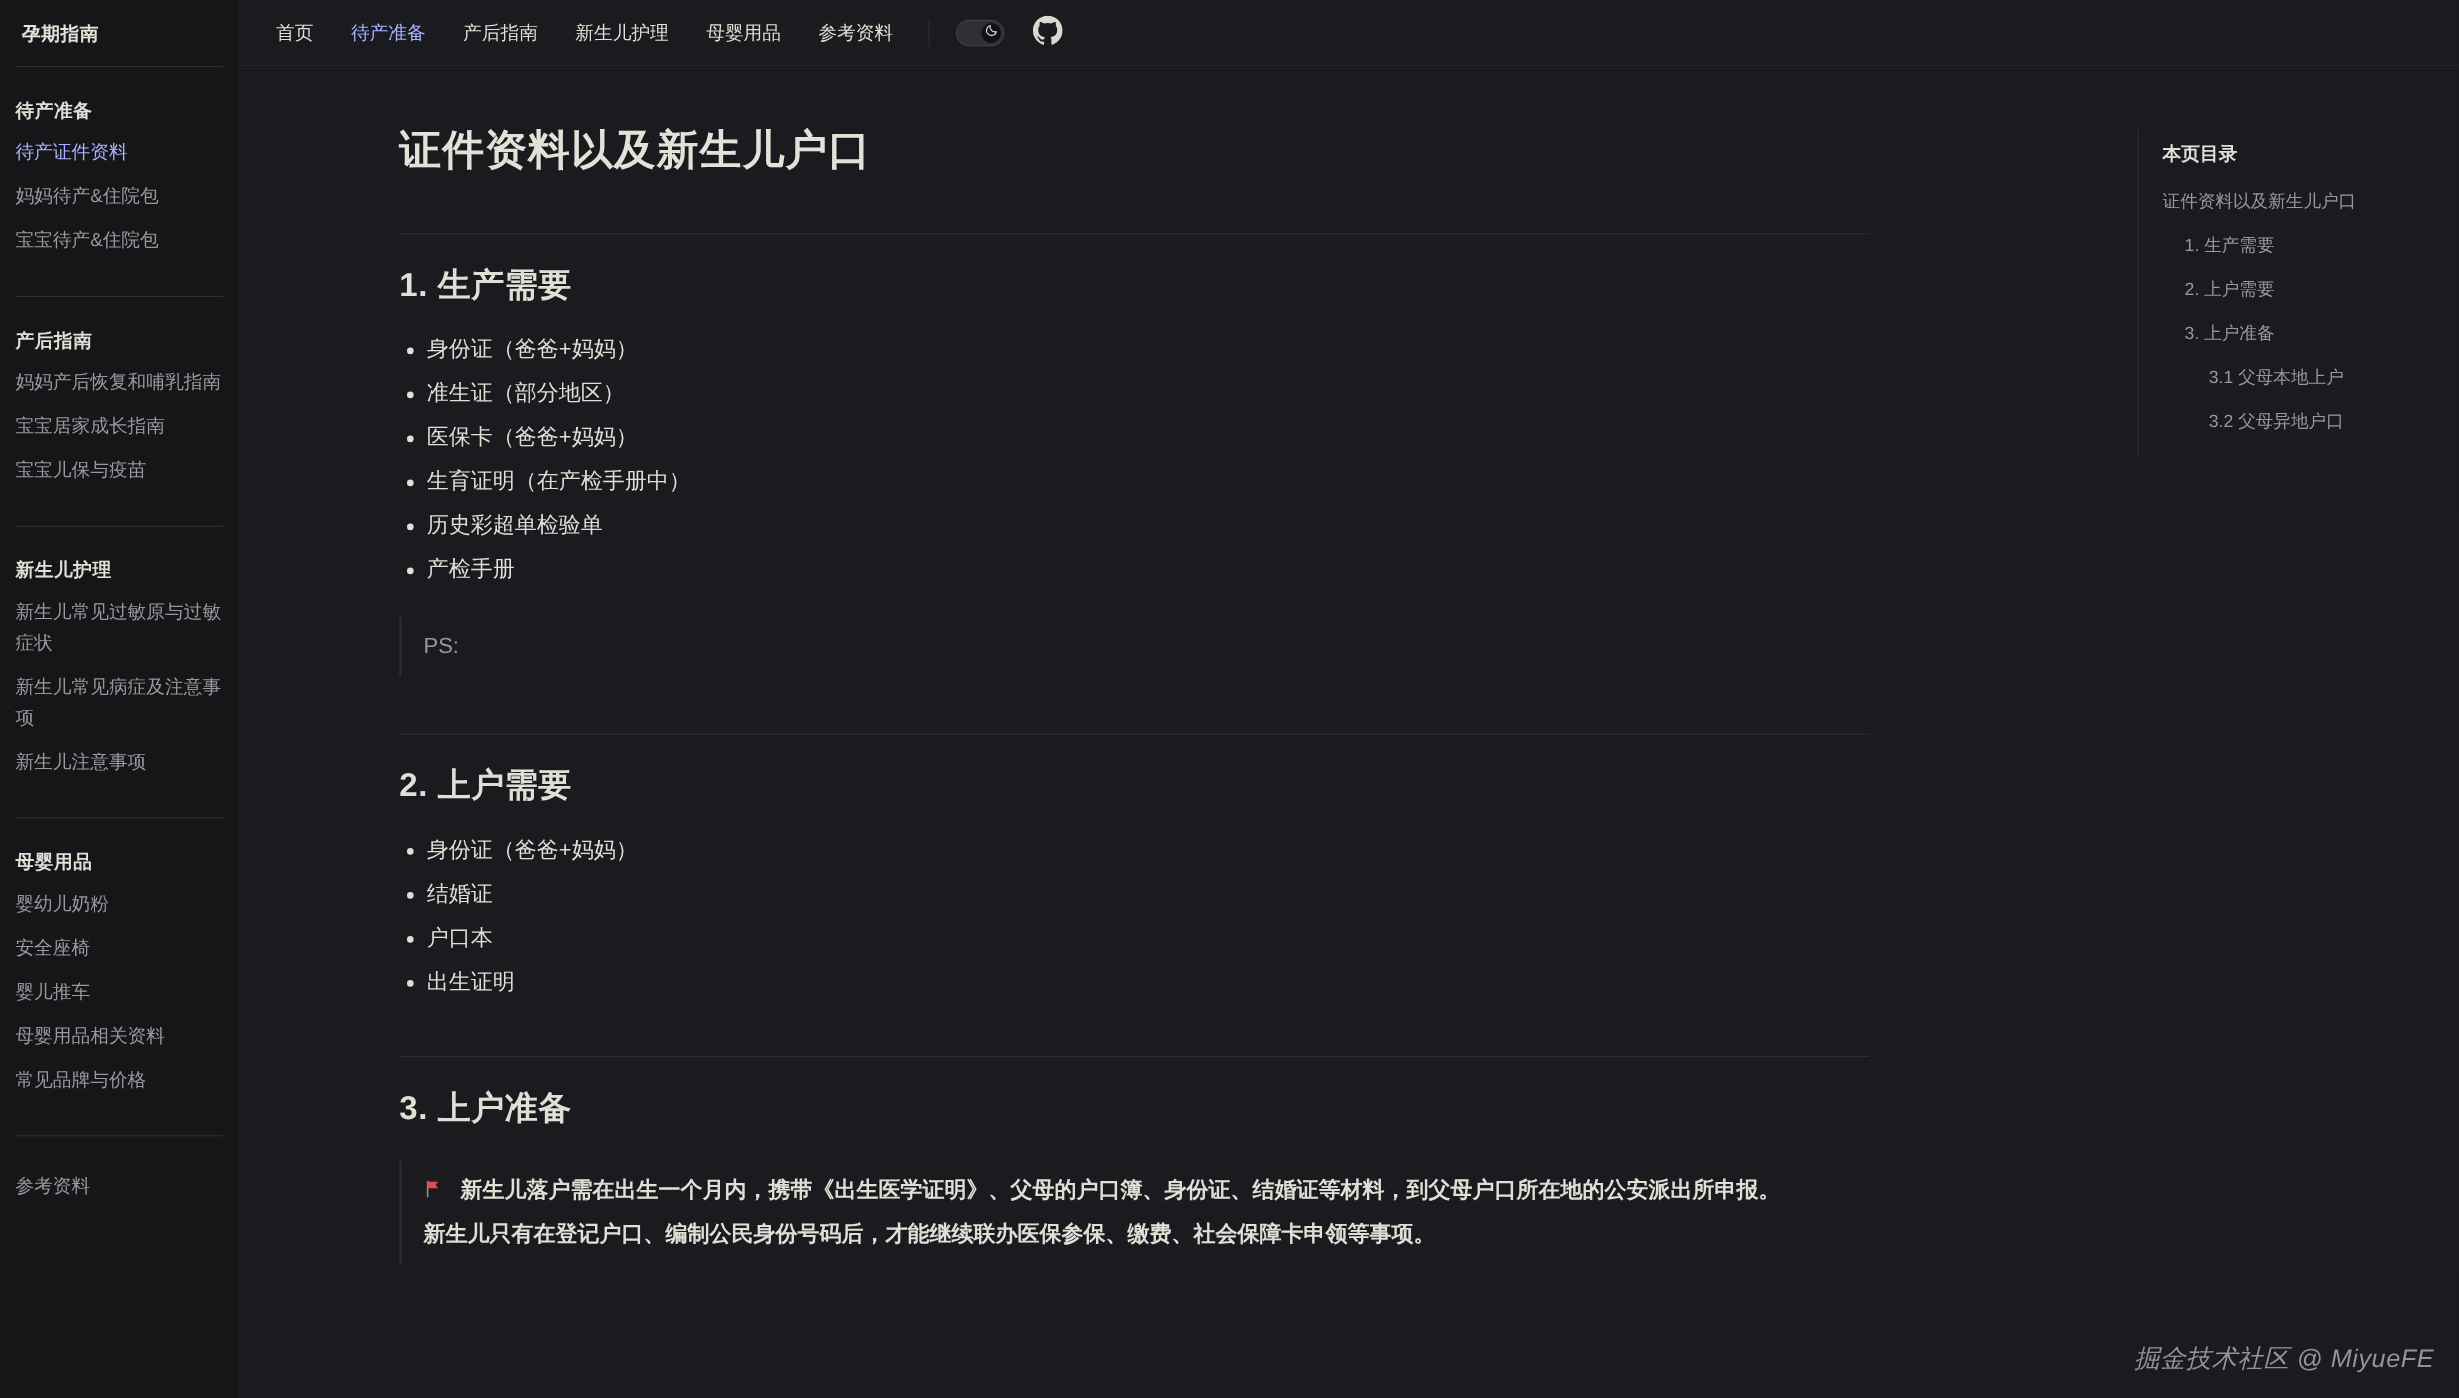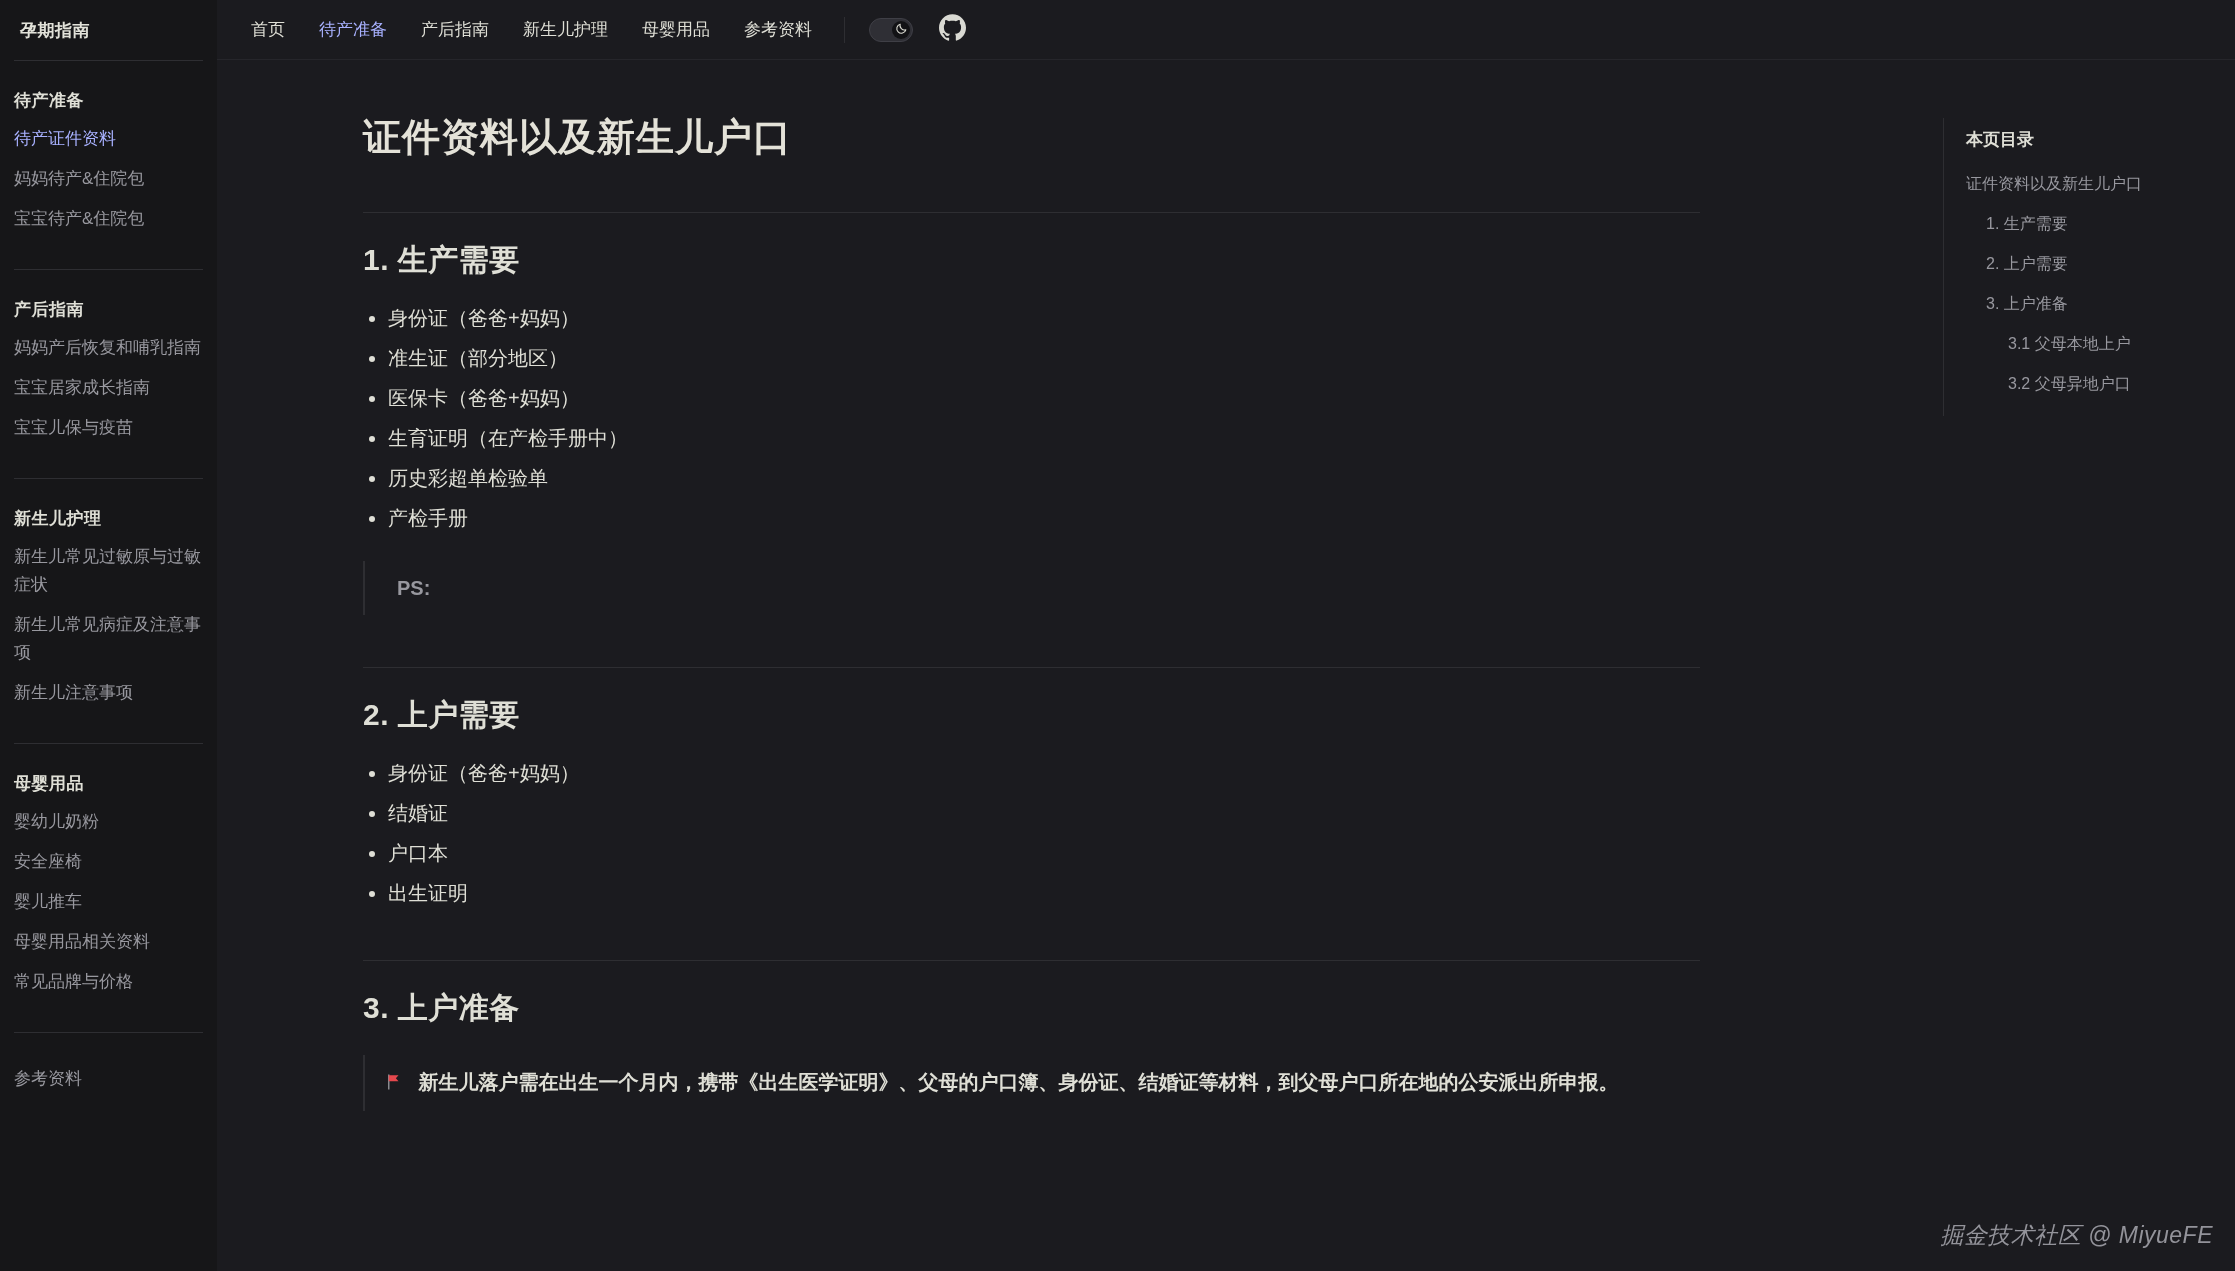--- a/index.html
+++ b/index.html
@@ -65,21 +65,21 @@
   .doc h2 {
     margin-top: 52px; border-top: 1px solid #2e2e32; padding-top: 28px;
     font-size: 30px; font-weight: 700; line-height: 38px; letter-spacing: .5px;
   }
   .doc ul { margin-top: 24px; padding-left: 25px; }
   .doc ul li { font-size: 20px; line-height: 30px; margin-bottom: 10px; color: #dfdfd6; }
   .ps-quote {
     margin-top: 28px; border-left: 2px solid #2e2e32;
     padding: 4px 0 4px 20px; color: #98989f;
   }
-  .ps-quote .ps-label { font-size: 20px; line-height: 30px; margin: 8px 12px; font-weight: bold; }
+  .ps-quote .ps-label { font-size: 20px; line-height: 30px; margin: 8px 0; }
   .ps-quote ol { margin: 24px 0 8px; padding-left: 26px; }
   .ps-quote ol li { font-size: 20px; line-height: 30px; margin-bottom: 12px; }
   .ps-quote strong { color: #bcbcc3; font-weight: 700; }
   .flag-quote {
     margin-top: 28px; border-left: 2px solid #2e2e32; padding: 2px 0 2px 20px;
   }
   .flag-quote p {
     margin: 6px 0; font-size: 20px; font-weight: 700;
     line-height: 38px; color: #dfdfd6;
   }
@@ -198,20 +198,21 @@
 
   <h2>3. 上户准备</h2>
   <blockquote class="flag-quote">
     <p>
       <span class="flag-icon-svg">
         <svg width="18" height="18" viewBox="0 0 24 24">
           <path d="M5 2v20" stroke="#8a8a8f" stroke-width="2"></path>
           <path d="M5 3h13l-3.5 4L18 11H5z" fill="#e5484d"></path>
         </svg>
       </span><span>新生儿落户需在出生一个月内，携带《出生医学证明》、父母的户口簿、身份证、结婚证等材料，到父母户口所在地的公安派出所申报。</span><br>
+      <span>新生儿只有在登记户口、编制公民身份号码后，才能继续联办医保参保、缴费、社会保障卡申领等事项。</span>
     </p>
   </blockquote>
 
 </main>
 
 <aside class="aside">
   <div class="toc-title">本页目录</div>
   <a class="toc-link">证件资料以及新生儿户口</a>
   <a class="toc-link lvl2">1. 生产需要</a>
   <a class="toc-link lvl2">2. 上户需要</a>

